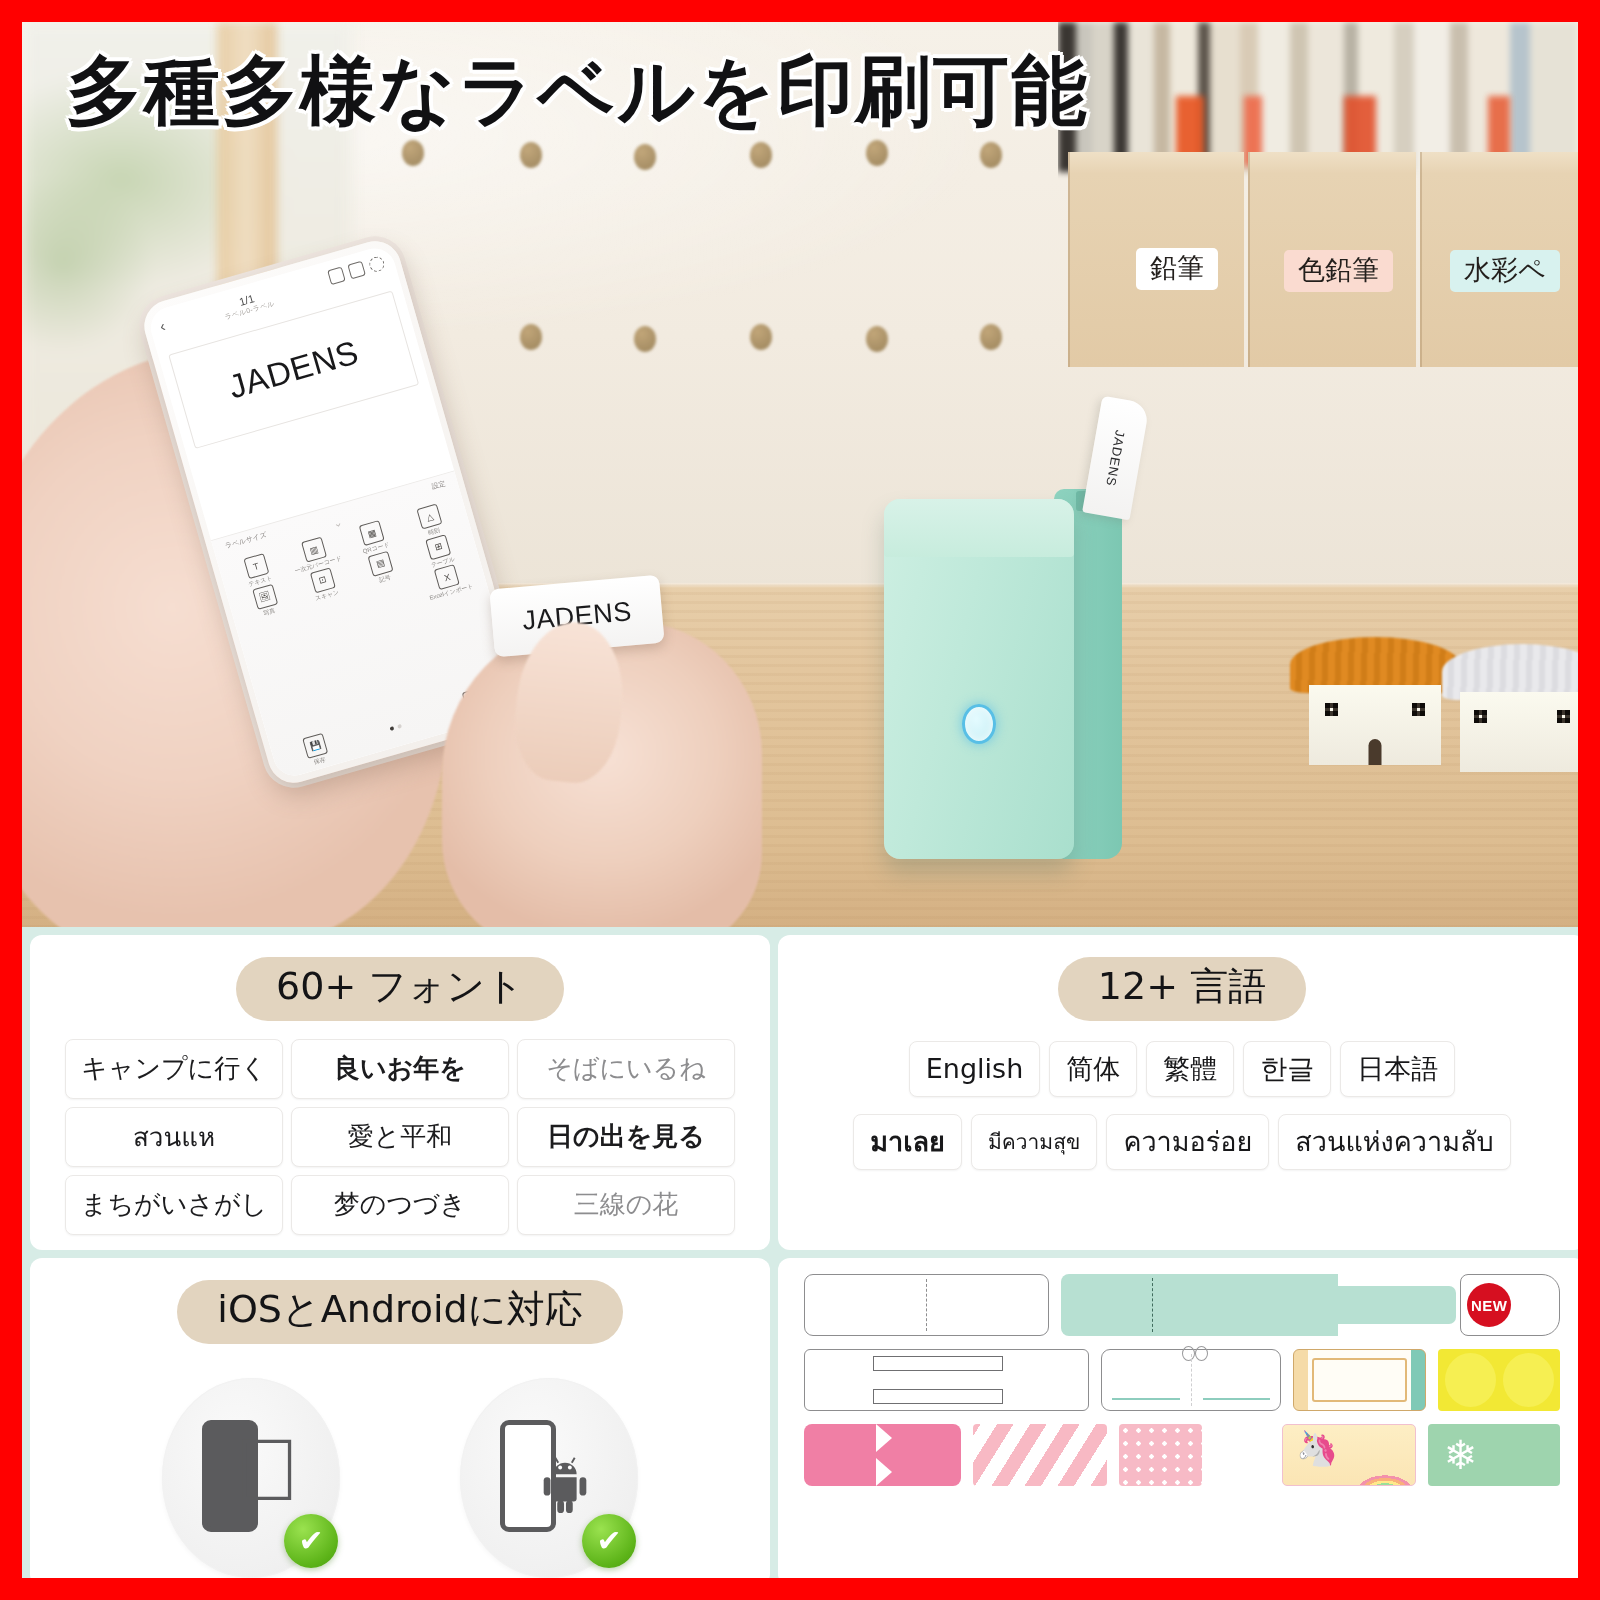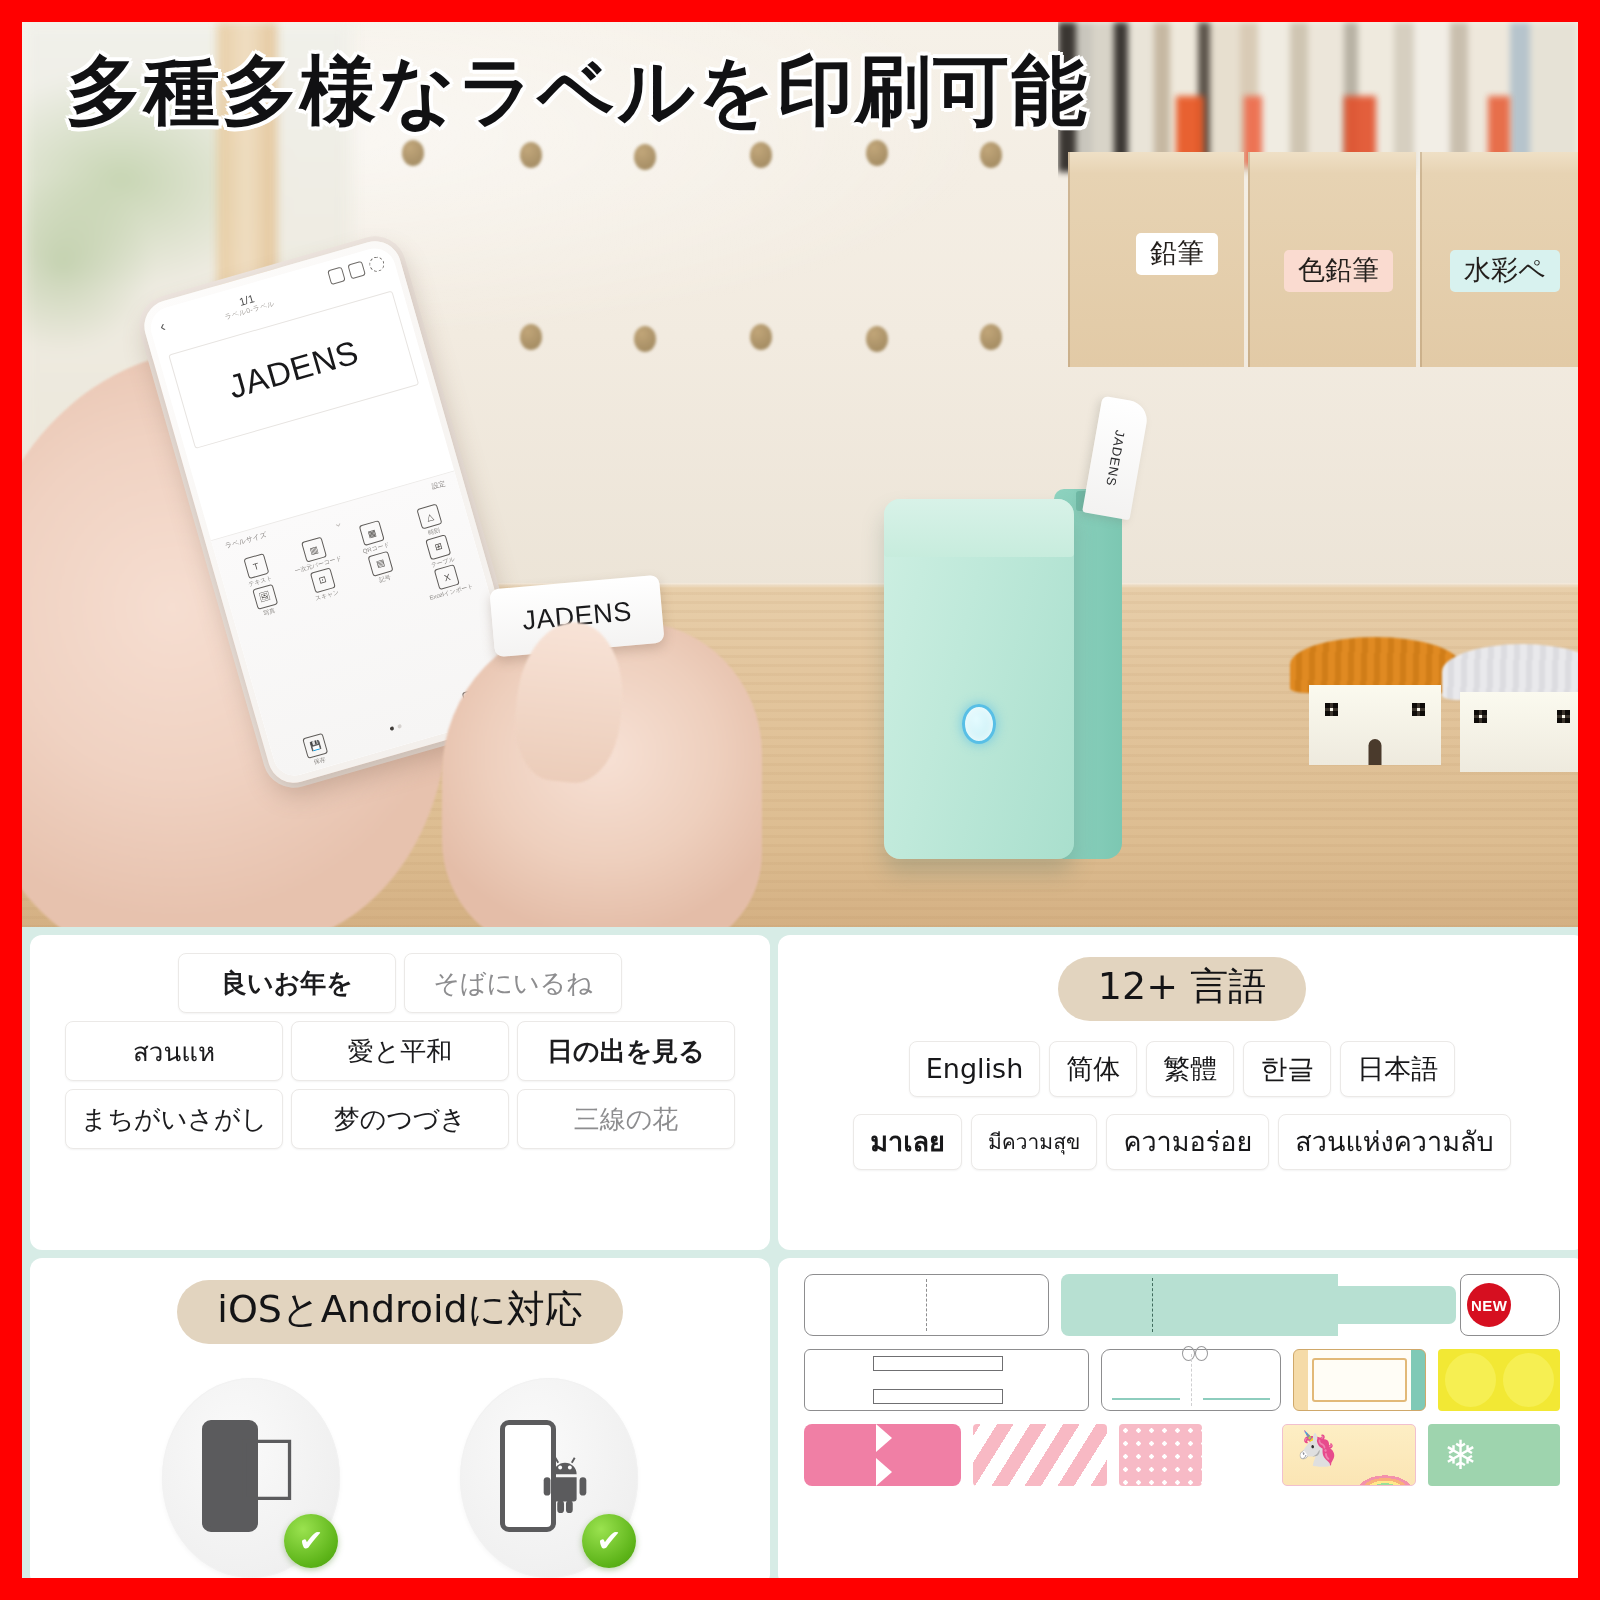--- a/index.html
+++ b/index.html
@@ -492,21 +492,21 @@
     </div>
 
     <div class="shelf">
       <div class="pens"></div>
       <div class="pen-tips"></div>
       <div class="box" style="left:10px;  width:176px;"></div>
       <div class="box" style="left:190px; width:168px;"></div>
       <div class="box" style="left:362px; width:160px;"></div>
     </div>
 
-    <div class="label-chip" style="left:1114px; top:211px; background:#ffffff;">
+    <div class="label-chip" style="left:1114px; top:226px; background:#ffffff;">
       <span>鉛筆</span>
     </div>
     <div class="label-chip" style="left:1262px; top:228px; background:#fadbd0;">
       <span>色鉛筆</span>
     </div>
     <div class="label-chip" style="left:1428px; top:228px; background:#d8f2ef;">
       <span>水彩ペ</span>
     </div>
 
     <div class="desk">
@@ -655,22 +655,24 @@
         <span>JADENS</span>
       </div>
     </div>
 
     <div class="hero-title">多種多様なラベルを印刷可能</div>
   </div>
 
   <div class="grid">
 
     <div class="panel">
+      <div class="pill">60+ フォント</div>
       <div class="font-rows">
         <div class="font-row">
+          <div class="fchip">キャンプに行く</div>
           <div class="fchip bold">良いお年を</div>
           <div class="fchip gray">そばにいるね</div>
         </div>
         <div class="font-row">
           <div class="fchip">สวนแห</div>
           <div class="fchip serif">愛と平和</div>
           <div class="fchip bold">日の出を見る</div>
         </div>
         <div class="font-row">
           <div class="fchip">まちがいさがし</div>

